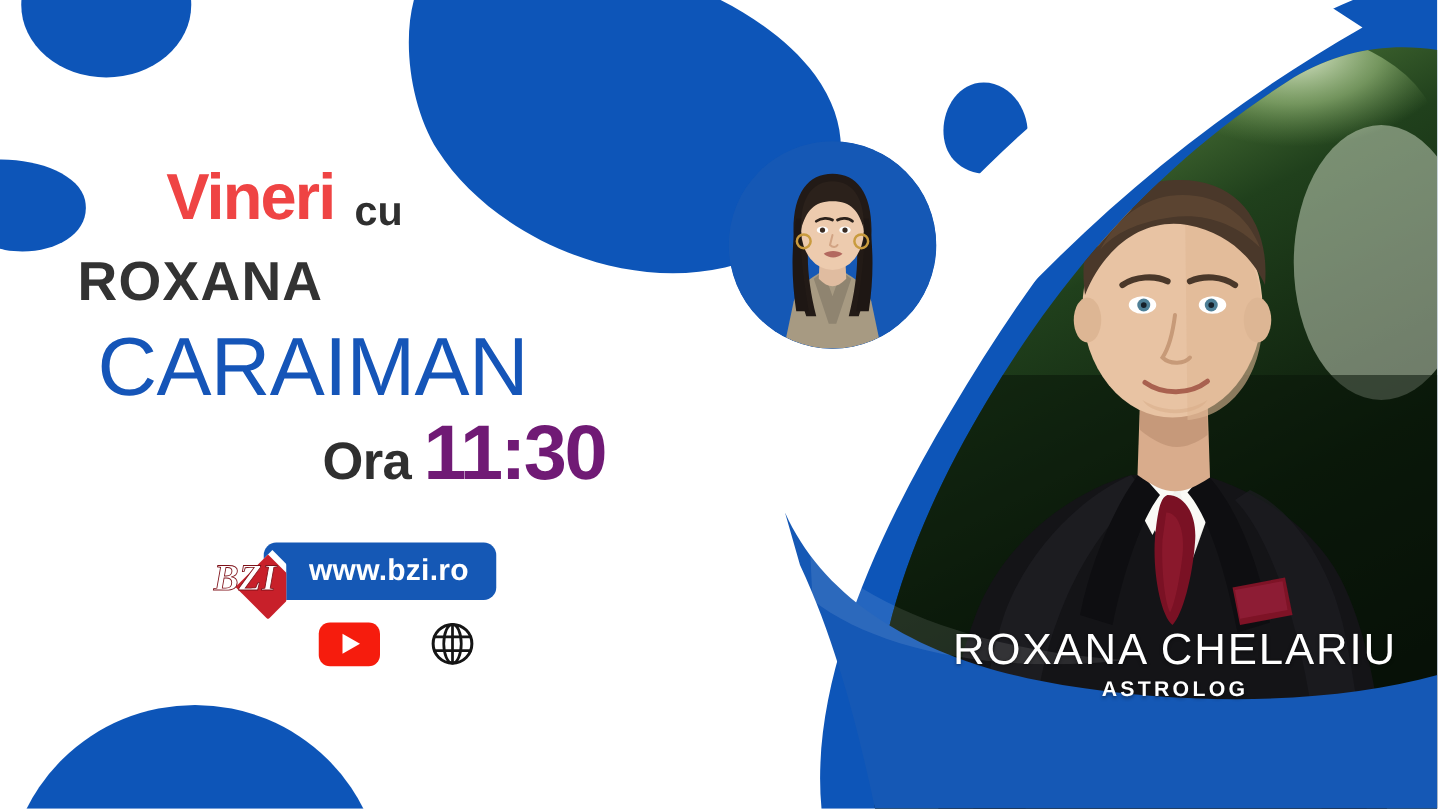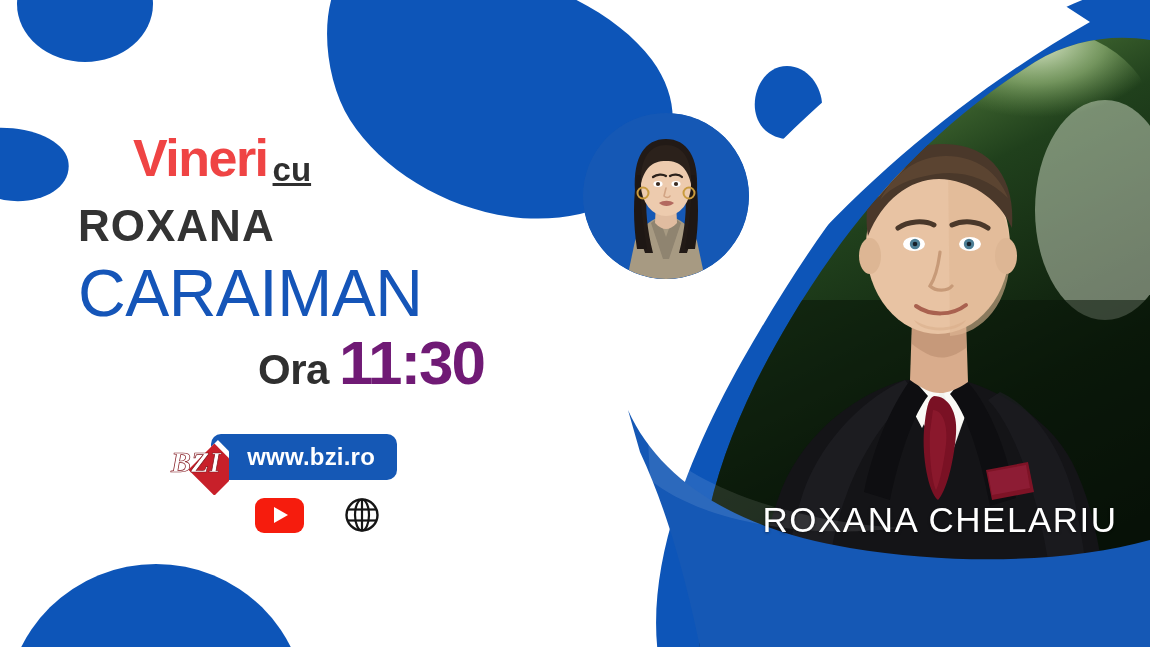--- a/index.html
+++ b/index.html
@@ -50,29 +50,28 @@
     display: inline-block;
     vertical-align: baseline;
     text-align: right;
   }
   .cu-word {
     font-size: 33px;
     font-weight: 700;
     color: #2f2f2f;
     line-height: 72px;
     display: inline-block;
-    margin-left: 5px;
+    margin-left: 16px;
     letter-spacing: 0px;
     position: relative;
     top: 5px;
-    text-decoration: underline;
   }
 
   .line-roxana {
-    padding-left: 78px;
+    padding-left: 62px;
     font-size: 44px;
     font-weight: 700;
     color: #333333;
     letter-spacing: 1px;
     line-height: 56px;
     margin-top: 4px;
   }
 
   .line-caraiman {
     padding-left: 78px;
@@ -441,15 +440,16 @@
       <circle cx="18" cy="18" r="15.5" fill="none" stroke="#151515" stroke-width="2.4"></circle>
       <ellipse cx="18" cy="18" rx="7" ry="15.5" fill="none" stroke="#151515" stroke-width="2.2"></ellipse>
       <line x1="3" y1="12.5" x2="33" y2="12.5" stroke="#151515" stroke-width="2.2"></line>
       <line x1="3" y1="23.5" x2="33" y2="23.5" stroke="#151515" stroke-width="2.2"></line>
       <line x1="18" y1="2.5" x2="18" y2="33.5" stroke="#151515" stroke-width="2.2"></line>
     </svg>
   </div>
 
   <div class="guest-name">
     <div class="gn-main">ROXANA CHELARIU</div>
+    <div class="gn-sub">ASTROLOG</div>
   </div>
 
 </div>
 
 </body></html>

